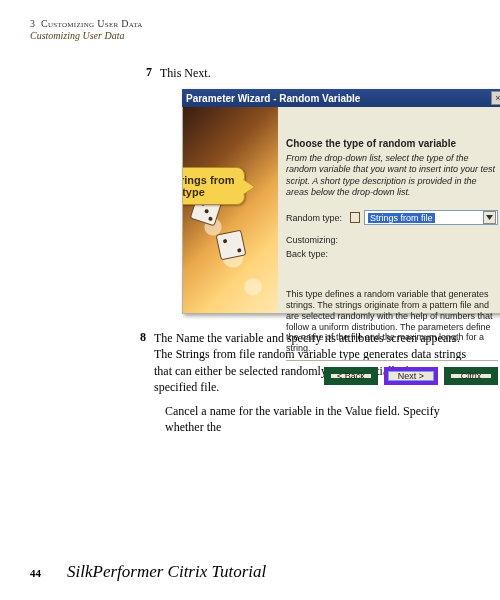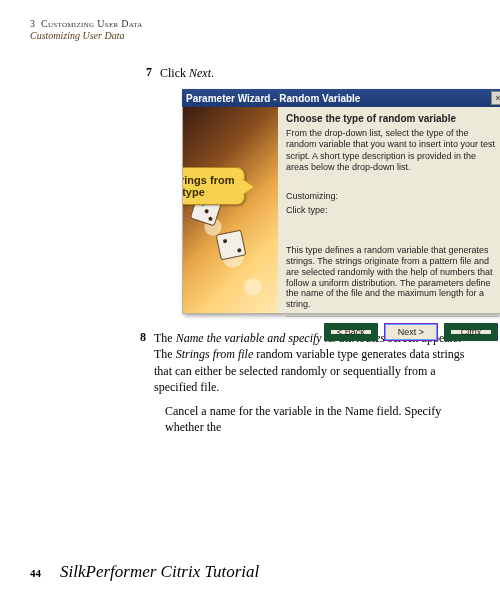--- a/index.html
+++ b/index.html
@@ -9,21 +9,21 @@
     
     .hdr { display: flex; align-items: baseline; gap: 6px; }
     .hdr-num { font-size: 10px; color: #333; }
     .hdr-cap { font-size: 10px; font-variant: small-caps; letter-spacing: 0.3px; color: #333; }
     .hdr-sub { font-size: 10px; font-style: italic; color: #5b3b1a; margin-top: 1px; }
 
     
     .step { display: flex; gap: 8px; margin-left: 110px; }
     .step-num { font-weight: bold; font-size: 12px; width: 12px; text-align: right; }
     .step-text { font-size: 12px; line-height: 1.35; max-width: 320px; }
-    .step-text .it { font-style: italic; }
+    .step-text .it { }
 
     
     .shot-wrap { margin: 8px 0 16px 125px; width: 325px; padding-left: 27px; }
     .shot { position: relative; width: 325px; height: 225px; box-shadow: 2px 2px 4px rgba(0,0,0,0.35); }
     .titlebar { height: 18px; background: linear-gradient(#2b4a8a,#1d3a75); display: flex; align-items: center; justify-content: space-between; padding: 0 2px 0 4px; }
     .titlebar-text { color: #fff; font-family: Tahoma, Arial, sans-serif; font-size: 10px; font-weight: bold; }
     .close-btn { width: 14px; height: 14px; background: #d8d6cd; border: 1px solid #888; color: #333; font-family: Arial, sans-serif; font-size: 9px; line-height: 12px; text-align: center; cursor: default; }
     .wizard-body { display: flex; width: 100%; height: calc(100% - 18px); background: #ece9d8; border: 1px solid #b5b2a2; border-top: none; }
     .wizard-left { position: relative; width: 95px; height: 100%; background: linear-gradient(135deg,#3a1c10 0%, #8a4f1f 30%, #e9a84a 55%, #ffd47a 75%, #ffe7b0 100%); overflow: hidden; }
     .wizard-left::before { content: ""; position: absolute; inset: 0; background:
@@ -32,66 +32,66 @@
       radial-gradient(circle at 70px 180px, #fff4db 0 8px, transparent 9px);
       opacity: 0.6; }
     .dice { position: absolute; width: 26px; height: 26px; background: #f3efe8; border: 1px solid #6a4a2a; border-radius: 3px; transform: rotate(18deg); }
     .dice.d1 { top: 90px; left: 10px; }
     .dice.d2 { top: 125px; left: 35px; transform: rotate(-12deg); }
     .dice .pip { position: absolute; width: 4px; height: 4px; background: #402a18; border-radius: 50%; }
     .dice.d1 .pip:nth-child(1){top:5px;left:5px;} .dice.d1 .pip:nth-child(2){top:11px;left:11px;} .dice.d1 .pip:nth-child(3){top:17px;left:17px;}
     .dice.d2 .pip:nth-child(1){top:5px;left:5px;} .dice.d2 .pip:nth-child(2){top:17px;left:17px;}
 
     .wizard-right { flex: 1; padding: 6px 8px 4px 8px; font-family: Tahoma, Arial, sans-serif; font-size: 9px; color: #222; display: flex; flex-direction: column; }
-    .wiz-title { font-weight: bold; font-size: 10px; margin-bottom: 4px; }
-    .wiz-desc { line-height: 1.25; margin-bottom: 6px; }
+    .wiz-title { font-weight: bold; font-size: 10px; margin-bottom: 4px; margin-top: 25px; }
+    .wiz-desc { line-height: 1.25; margin-bottom: 6px; font-style: italic; }
     .wiz-divider { height: 1px; background: #b5b2a2; margin: 2px 0 4px 0; }
     .field-row { display: flex; align-items: center; gap: 4px; margin-bottom: 4px; }
     .field-lbl { width: 60px; }
     .combo, .text-in { flex: 1; height: 15px; border: 1px solid #7f9db9; background: #fff; font-size: 9px; padding: 0 3px; display: flex; align-items: center; justify-content: space-between; }
     .combo { position: relative; }
     .combo-arrow { width: 13px; height: 13px; background: #ece9d8; border: 1px solid #888; margin: -1px -2px -1px 0; display: flex; align-items: center; justify-content: center; }
     .combo-arrow svg { width: 7px; height: 5px; }
     .combo .sel-text { background: #316ac5; color: #fff; padding: 0 2px; }
     .text-in { }
     .explain { line-height: 1.2; margin: 20px 0 6px 0; }
     .wiz-buttons { margin-top: auto; display: flex; align-items: center; justify-content: flex-end; gap: 6px; padding-top: 6px; border-top: 1px solid #b5b2a2; }
     .btn { width: 54px; height: 18px; background: #ece9d8; border: 7px solid #14532d; font-size: 9px; display: flex; align-items: center; justify-content: center; cursor: default; }
-    .btn.primary { border: 1px solid #6d28d9; box-shadow: inset 0 0 0 1px #6aa0ff; }
+    .btn.primary { border: 4px solid #6d28d9; box-shadow: inset 0 0 0 1px #6aa0ff; }
     .grow { flex: 1; }
 
     
     .callout { position: absolute; top: 60px; left: -60px; width: 122px; background: #f6d24e; border: 1px solid #b58b1e; border-radius: 8px; padding: 6px 6px; font-family: Arial, sans-serif; font-size: 11px; font-weight: bold; color: #3a2c05; text-align: center; box-shadow: 1px 1px 2px rgba(0,0,0,0.3); }
     .callout::after { content: ""; position: absolute; right: -10px; top: 30%; width: 0; height: 0; border-top: 8px solid transparent; border-bottom: 8px solid transparent; border-left: 12px solid #f6d24e; filter: drop-shadow(1px 0 0 #b58b1e); }
 
     
     .para { margin-left: 135px; max-width: 305px; font-size: 12px; line-height: 1.35; margin-top: 8px; }
 
     
-    .footer { position: absolute; left: 30px; bottom: 18px; display: flex; align-items: baseline; gap: 19px; }
+    .footer { position: absolute; left: 30px; bottom: 18px; display: flex; align-items: baseline; gap: 26px; }
     .ft-pg { font-weight: bold; font-size: 11px; }
     .ft-title { font-style: italic; font-size: 17px; }
   </style>
 </head>
 <body>
 
 <div class="page">
 
   <div class="hdr">
     <span class="hdr-num">3</span>
     <span class="hdr-cap">Customizing User Data</span>
   </div>
   <div class="hdr-sub">Customizing User Data</div>
 
   <div style="height:24px"></div>
 
   <div class="step">
     <div class="step-num">7</div>
     <div class="step-text">
-      <span>Click </span><span class="it">Next</span><span>.</span>
+      <span>This </span><span class="it">Next</span><span>.</span>
     </div>
   </div>
 
   <div class="shot-wrap">
     <div class="shot">
       <div class="titlebar">
         <span class="titlebar-text">Parameter Wizard - Random Variable</span>
         <span class="close-btn">×</span>
       </div>
       <div class="wizard-body">
@@ -108,28 +108,40 @@
           <div class="callout">
             <div>Select Strings from</div>
             <div>file type</div>
           </div>
         </div>
         <div class="wizard-right">
           <div class="wiz-title">Choose the type of random variable</div>
           <div class="wiz-desc">From the drop-down list, select the type of the random variable that you want to insert into your test script. A short type description is provided in the areas below the drop-down list.</div>
           <div class="wiz-divider"></div>
 
+          <div class="field-row">
+            <span class="field-lbl">Random type:</span>
+            <span style="width:10px;height:11px;border:1px solid #6a4a2a;background:#efe7d6;display:inline-block"></span>
+            <div class="combo">
+              <span class="sel-text">Strings from file</span>
+              <span class="combo-arrow" aria-label="dropdown-icon">
+                <svg viewBox="0 0 7 5">
+                    <polygon points="0,0 7,0 3.5,5" fill="#333"></polygon>
+                  </svg>
+              </span>
+            </div>
+          </div>
 
           <div class="wiz-divider"></div>
 
           <div class="field-row">
             <span class="field-lbl">Customizing:</span>
           </div>
           <div class="field-row">
-            <span class="field-lbl">Click type:</span>
+            <span class="field-lbl">Back type:</span>
           </div>
 
           <div class="wiz-divider"></div>
           <div class="explain">This type defines a random variable that generates strings. The strings originate from a pattern file and are selected randomly with the help of numbers that follow a uniform distribution. The parameters define the name of the file and the maximum length for a string.</div>
 
           <div class="wiz-buttons">
             <div class="grow"></div>
             <div class="btn">&lt; Back</div>
             <div class="btn primary">Next &gt;</div>
             <div class="btn">Citrix</div>
@@ -140,20 +152,20 @@
   </div>
 
   <div class="step">
     <div class="step-num">8</div>
     <div class="step-text">
       <span>The </span><span class="it">Name the variable and specify its attributes</span><span> screen appears. The </span><span class="it">Strings from file</span><span> random variable type generates data strings that can either be selected randomly or sequentially from a specified file.</span>
     </div>
   </div>
 
   <div class="para">
-    <span>Cancel a name for the variable in the </span><span class="it">Name</span><span> field. Specify whether the</span>
+    <span>Cancel a name for the variable in the </span><span class="it">Value</span><span> field. Specify whether the</span>
   </div>
 
   <div class="footer">
     <span class="ft-pg">44</span>
     <span class="ft-title">SilkPerformer Citrix Tutorial</span>
   </div>
 </div>
 
 </body></html>

